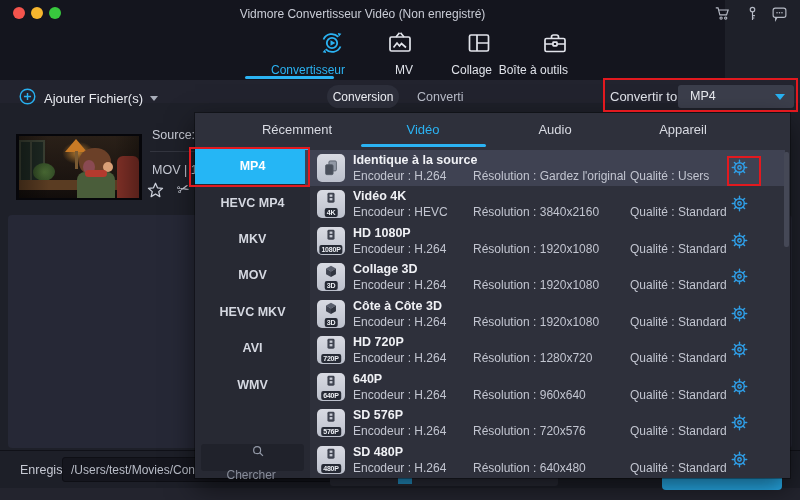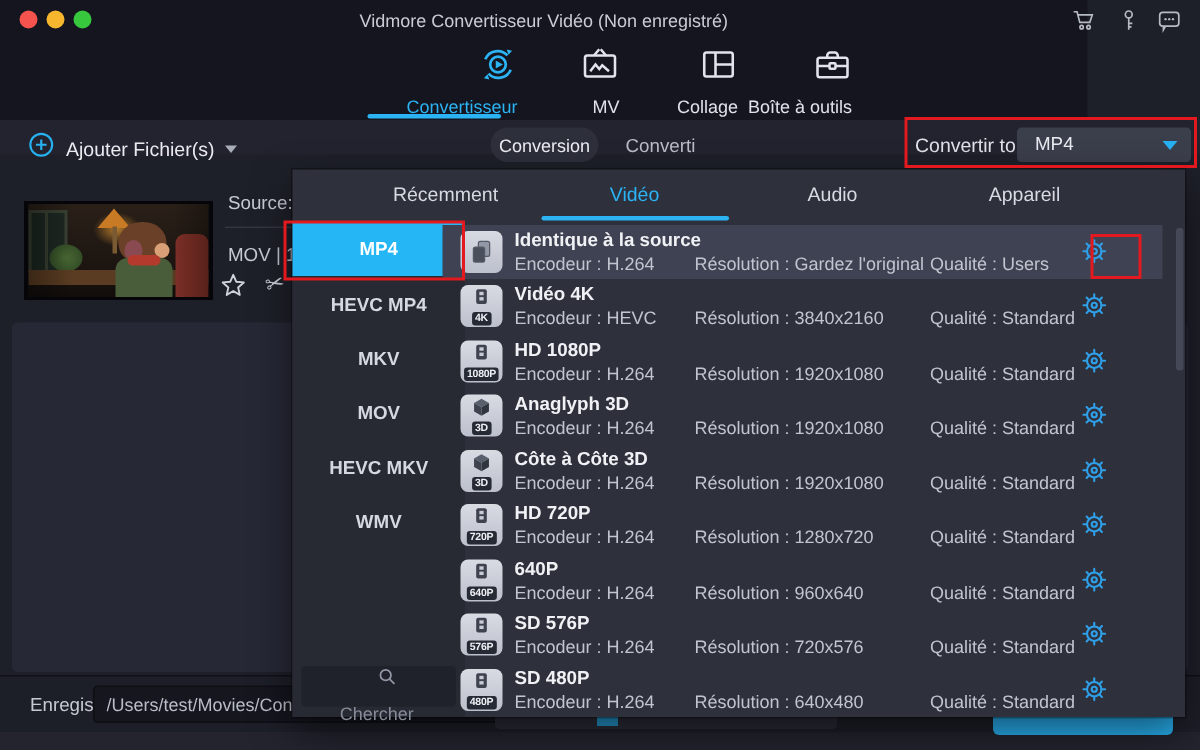--- a/index.html
+++ b/index.html
@@ -60,21 +60,21 @@
   .ptab-underline { position:absolute; left:166px; top:31px; width:125px; height:3px; background:#2bb3f3; border-radius:2px; }
   .leftcol { position:absolute; left:0; top:35px; width:115px; height:330px; background:#272933; }
   .cat { height:36.4px; display:flex; align-items:center; justify-content:center; font-size:12.5px; font-weight:600;
     color:#d5d8e1; cursor:default; }
   .cat.selected { background:#25b6f5; color:#ffffff; }
   .searchbox { position:absolute; left:6px; bottom:7px; width:103px; height:27px; background:#20222b; border-radius:3px;
     display:flex; align-items:center; gap:6px; padding-left:10px;flex-direction:column; }
   .searchbox input { background:transparent; border:none; outline:none; width:62px; color:#9298a6; font-size:12px;
     font-family:"Liberation Sans",sans-serif; }
   .searchbox input::placeholder { color:#878c99; }
-  .rows { position:absolute; left:100px; top:37px; width:480px; height:328px; }
+  .rows { position:absolute; left:110px; top:37px; width:480px; height:328px; }
   .prow { position:relative; width:100%; height:36.44px; }
   .prow.hl { background:#3f4252; }
   .chip { position:absolute; left:12px; top:4px; width:28px; height:28px; border-radius:5px;
     background:linear-gradient(180deg,#d9dbe3,#bcc0cc); display:flex; align-items:flex-start; justify-content:center; }
   .chip svg { margin-top:1px; }
   .chip.center svg { margin-top:4px; }
   .badge { position:absolute; bottom:1px; left:50%; transform:translateX(-50%); background:#262a35; color:#eef0f5;
     font-size:7px; font-weight:bold; line-height:9px; padding:0 2px; border-radius:2px; white-space:nowrap; letter-spacing:-.2px; }
   .pname { position:absolute; left:48px; top:3px; font-size:12.5px; font-weight:600; color:#f0f1f5; white-space:nowrap; }
   .pdetail { position:absolute; top:19px; font-size:12px; color:#c2c5d0; white-space:nowrap; }
@@ -248,20 +248,21 @@
     <div class="ptab" style="left:360px">Audio</div>
     <div class="ptab" style="left:488px">Appareil</div>
     <div class="ptab-underline"></div>
 
     <div class="leftcol">
       <div class="cat selected">MP4</div>
       <div class="cat">HEVC MP4</div>
       <div class="cat">MKV</div>
       <div class="cat">MOV</div>
       <div class="cat">HEVC MKV</div>
+      <div class="cat">AVI</div>
       <div class="cat">WMV</div>
       <div class="searchbox">
         <span>
           <svg viewBox="0 0 24 24" width="14" height="14">
               <g fill="none" stroke="#9298a6" stroke-width="2">
                 <circle cx="10.5" cy="10.5" r="6"></circle>
                 <path d="M15 15l5.5 5.5"></path>
               </g>
             </svg>
         </span>
@@ -337,21 +338,21 @@
 
       <div class="prow">
         <div class="chip">
           <svg viewBox="0 0 24 24" width="20" height="17">
               <polygon points="12,2.5 19,6.5 12,10.5 5,6.5" fill="#5a5f6d"></polygon>
               <polygon points="5,6.5 12,10.5 12,18.5 5,14.5" fill="#3f4350"></polygon>
               <polygon points="19,6.5 12,10.5 12,18.5 19,14.5" fill="#30343f"></polygon>
             </svg>
           <div class="badge">3D</div>
         </div>
-        <div class="pname">Anaglyph 3D</div>
+        <div class="pname">Collage 3D</div>
         <div class="pdetail penc">Encodeur : H.264</div>
         <div class="pdetail pres">Résolution : 1920x1080</div>
         <div class="pdetail pqual">Qualité : Standard</div>
         <div class="gear"><svg viewBox="0 0 24 24" width="17" height="17">
               <g fill="none" stroke="#2f9fe8" stroke-width="2" stroke-linecap="round">
                 <circle cx="12" cy="12" r="6.8"></circle>
                 <circle cx="12" cy="12" r="2.4"></circle>
                 <path d="M12 5.2V1.8M12 22.2v-3.4M18.8 12h3.4M1.8 12h3.4M16.8 7.2l2.4-2.4M4.8 19.2l2.4-2.4M16.8 16.8l2.4 2.4M4.8 4.8l2.4 2.4"></path>
               </g>
             </svg></div>

